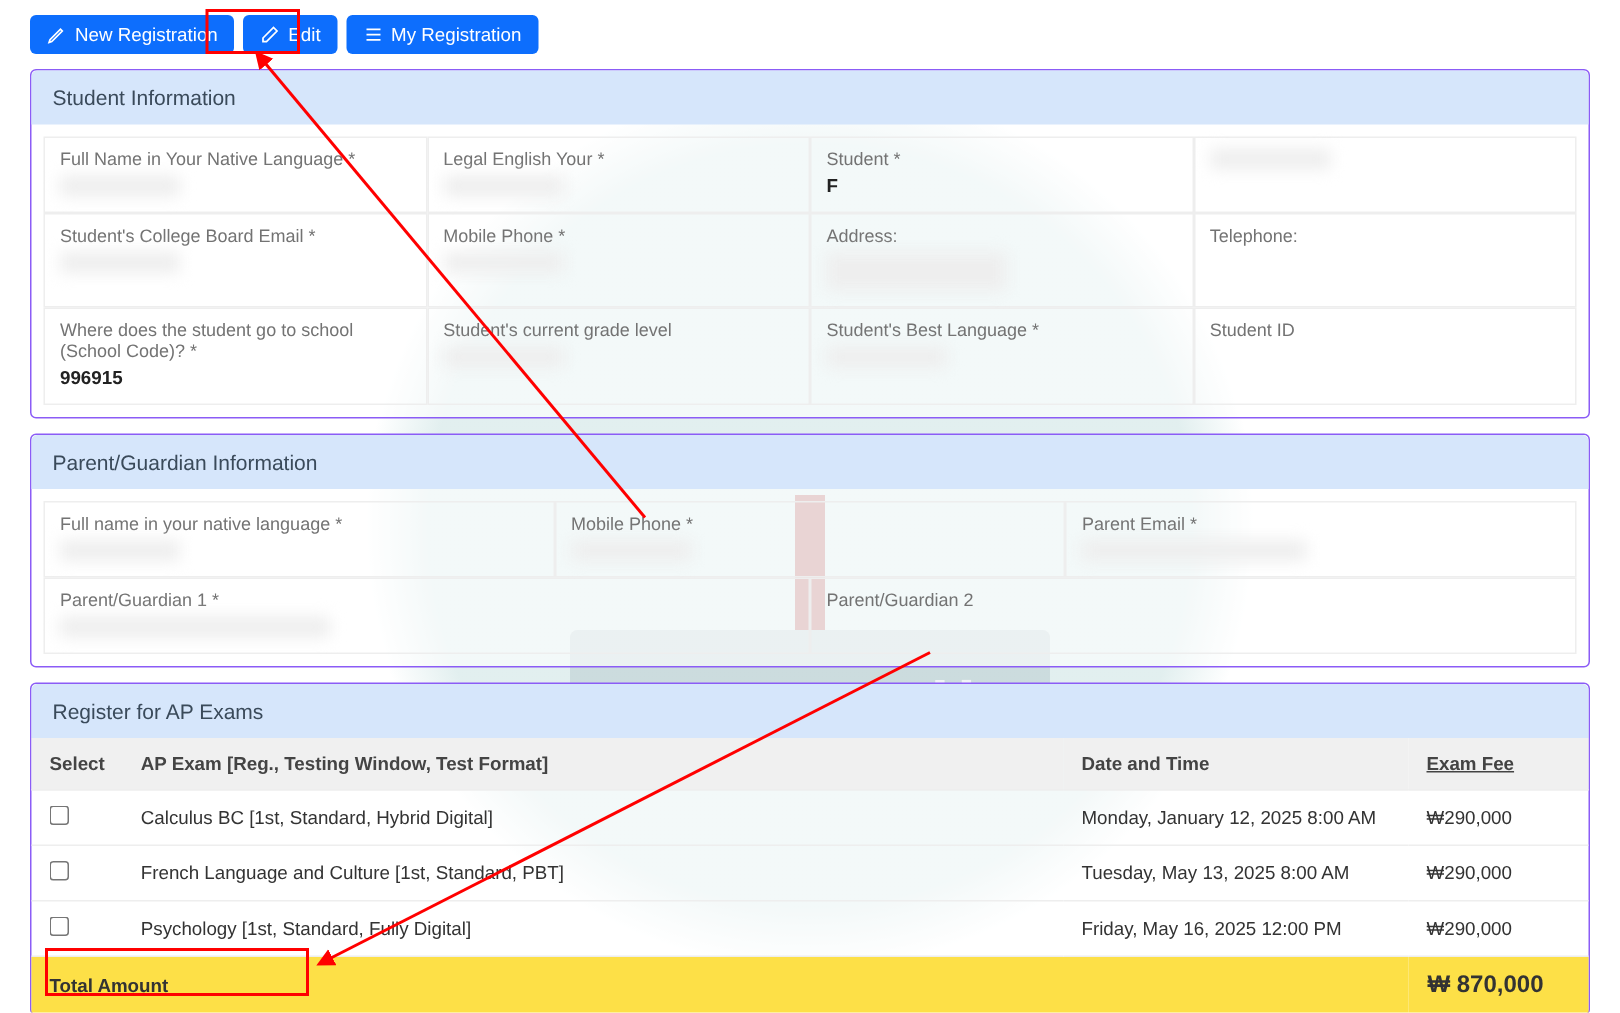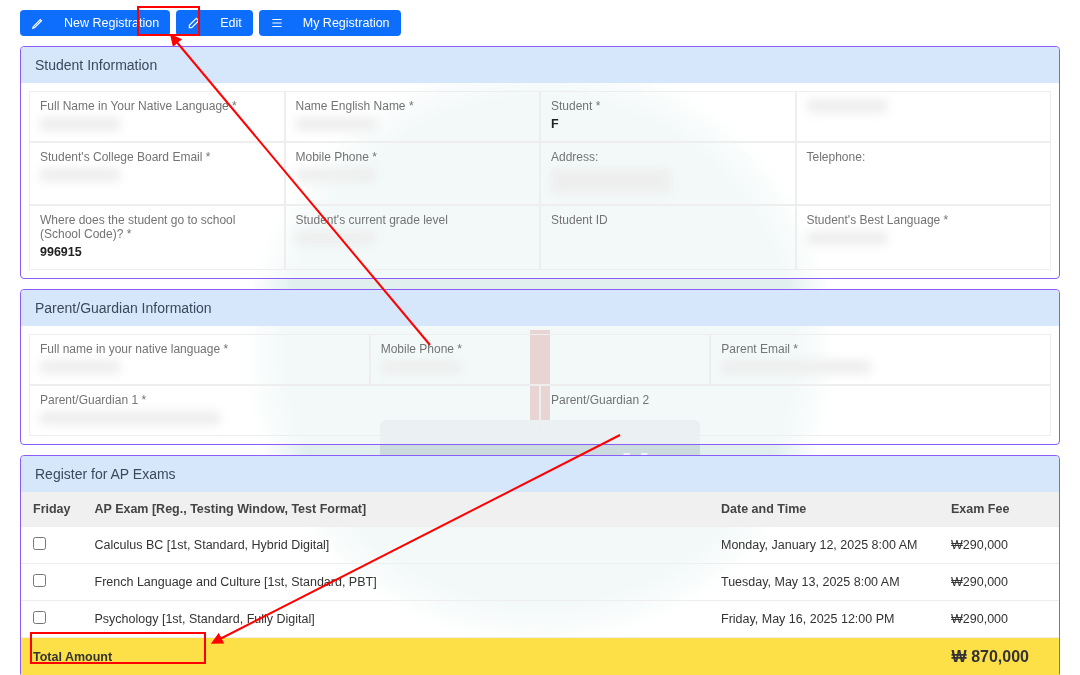--- a/index.html
+++ b/index.html
@@ -59,21 +59,21 @@
     z-index: 0;
     letter-spacing: 2px;
     font-weight: 300;
     pointer-events: none;
   }
   .content { position: relative; z-index: 1; }
 
   .btn {
     display: inline-flex;
     align-items: center;
-    gap: 19px;
+    gap: 5px;
     background: #0d6efd;
     color: #fff;
     border: none;
     padding: 6px 11px;
     font-size: 12.5px;
     border-radius: 4px;
     cursor: pointer;
   }
   .btn svg { width: 14px; height: 14px; stroke: #fff; fill: none; stroke-width: 2; }
   .btn-row { display: flex; gap: 6px; margin-bottom: 10px; }
@@ -113,21 +113,21 @@
     padding: 10px 12px;
     font-weight: 600;
     color: #444;
   }
   tbody td {
     padding: 10px 12px;
     border-top: 1px solid #eee;
     vertical-align: middle;
   }
   .col-select { width: 60px; }
-  .col-fee { width: 120px; text-align: left; }
+  .col-fee { width: 120px; text-align: left; text-decoration: underline; }
   .col-date { width: 230px; }
   .total-row td { background: #fde047; font-weight: 600; }
   .total-right { text-align: right; padding-right: 30px; font-size: 16px; }
 
   .highlight-red {
     position: absolute;
     border: 2px solid #ff0000;
     z-index: 5;
     pointer-events: none;
   }
@@ -167,21 +167,21 @@
 
   <div class="panel">
     <div class="panel-header">Student Information</div>
     <div class="panel-body">
       <div class="grid4">
         <div class="field">
           <div class="field-label">Full Name in Your Native Language *</div>
           <div class="field-value"><span class="blur">xxx</span></div>
         </div>
         <div class="field">
-          <div class="field-label">Name English Name *</div>
+          <div class="field-label">Legal English Your *</div>
           <div class="field-value"><span class="blur">xxxx</span></div>
         </div>
         <div class="field">
           <div class="field-label">Student *</div>
           <div class="field-value">F</div>
         </div>
         <div class="field">
           <div class="field-value"><span class="blur">xxxxxx</span></div>
         </div>
         <div class="field">
@@ -202,26 +202,26 @@
         </div>
         <div class="field">
           <div class="field-label">Where does the student go to school (School Code)? *</div>
           <div class="field-value">996915</div>
         </div>
         <div class="field">
           <div class="field-label">Student's current grade level</div>
           <div class="field-value"><span class="blur">xxx</span></div>
         </div>
         <div class="field">
+          <div class="field-label">Student's Best Language *</div>
+          <div class="field-value"><span class="blur">xxxxxx</span></div>
+        </div>
+        <div class="field">
           <div class="field-label">Student ID</div>
           <div class="field-value"></div>
-        </div>
-        <div class="field">
-          <div class="field-label">Student's Best Language *</div>
-          <div class="field-value"><span class="blur">xxxxxx</span></div>
         </div>
       </div>
     </div>
   </div>
 
   <div class="panel">
     <div class="panel-header">Parent/Guardian Information</div>
     <div class="panel-body">
       <div class="grid3">
         <div class="field">
@@ -249,21 +249,21 @@
       </div>
     </div>
   </div>
 
   <div class="panel exam-panel">
     <div class="panel-header">Register for AP Exams</div>
     <div class="panel-body">
       <table>
         <thead>
           <tr>
-            <th class="col-select">Friday</th>
+            <th class="col-select">Select</th>
             <th>AP Exam [Reg., Testing Window, Test Format]</th>
             <th class="col-date">Date and Time</th>
             <th class="col-fee">Exam Fee</th>
           </tr>
         </thead>
         <tbody>
           <tr>
             <td><input type="checkbox" style=""></td>
             <td>Calculus BC [1st, Standard, Hybrid Digital]</td>
             <td>Monday, January 12, 2025 8:00 AM</td>

